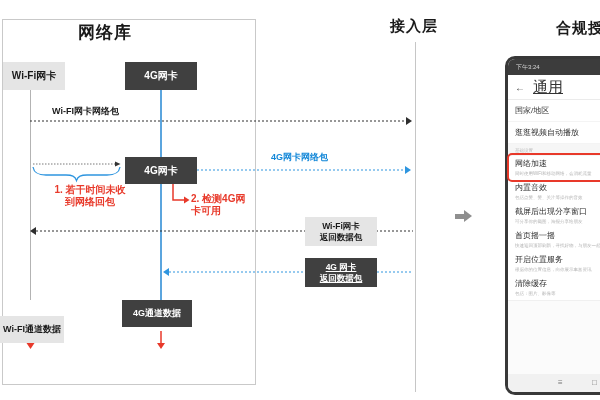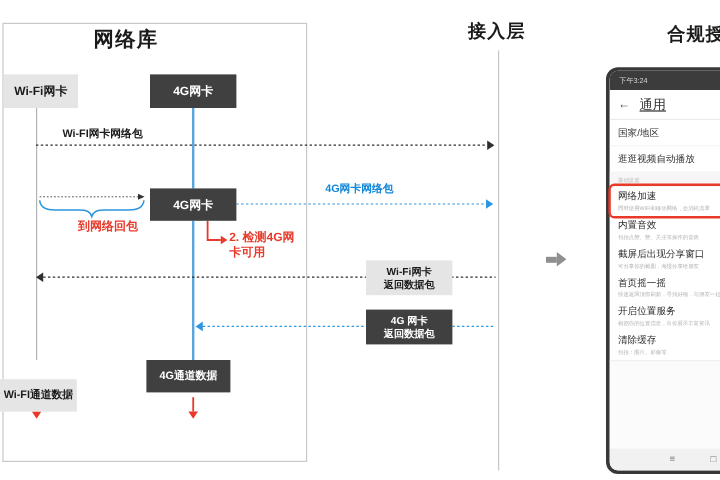--- a/index.html
+++ b/index.html
@@ -18,21 +18,21 @@
   .t-comp   { left:556px; top:19px; font-size:15px; white-space:nowrap; letter-spacing:1px; }
 
   .node { display:flex; align-items:center; justify-content:center; text-align:center;
           font-weight:bold; z-index:2; }
   .node.gray { background:#e5e5e5; color:#1a1a1a; }
   .node.blue { background:#404040; color:#ffffff; }
   .wifi-card   { left:3px;  top:62px;  width:62px; height:28px; font-size:10px; }
   .g4-top      { left:125px; top:62px; width:72px; height:28px; font-size:10px; }
   .g4-mid      { left:125px; top:157px; width:72px; height:27px; font-size:10px; }
   .wifi-return { left:305px; top:217px; width:72px; height:29px; font-size:8.5px; line-height:1.25; flex-direction:column; }
-  .g4-return   { left:305px; top:258px; width:72px; height:29px; font-size:8.5px; line-height:1.25; flex-direction:column; }
+  .g4-return   { left:305px; top:258px; width:72px; height:29px; font-size:8.5px; line-height:1.25; flex-direction:column;text-decoration:underline; }
   .wifi-chan   { left:0px;  top:300px; width:64px; height:27px; font-size:9px;margin-top:16px; }
   .g4-chan     { left:122px; top:300px; width:70px; height:27px; font-size:9px; }
 
   .lbl { font-weight:bold; z-index:2; white-space:nowrap; }
   .lbl-wifi-pkt { left:52px;  top:105px; font-size:9px; color:#1a1a1a; }
   .lbl-4g-pkt   { left:271px; top:151px; font-size:9px; color:#1287d8; }
 
   .red-note { color:#e8392a; font-weight:bold; font-size:10px; z-index:2; line-height:1.15; }
   .note1 { left:38px;  top:184px; width:104px; text-align:center; }
   .note2 { left:191px; top:193px; width:62px;  }
@@ -47,21 +47,21 @@
 
   
   .phone { left:505px; top:56px; width:106px; height:339px; z-index:2;
            border:3px solid #383838; border-radius:10px; background:#ffffff;
            overflow:hidden; display:flex; flex-direction:column; }
   .p-status { height:16px; background:#3c3c3c; color:#d6d6d6; font-size:6px;
               display:flex; align-items:center; padding-left:8px; flex:0 0 auto; }
   .p-nav { height:25px; display:flex; align-items:center; gap:8px; padding-left:7px;
            border-bottom:1px solid #ebebeb; flex:0 0 auto; }
   .p-nav .back { font-size:10px; color:#444; }
-  .p-nav .ttl  { font-size:11px; color:#333;text-decoration:underline; }
+  .p-nav .ttl  { font-size:15px; color:#333;text-decoration:underline; }
   .p-row { height:22px; display:flex; align-items:center; padding-left:7px;
            font-size:8px; color:#333; border-bottom:1px solid #f4f4f4; flex:0 0 auto; }
   .p-band { height:12px; background:#f6f6f6; display:flex; align-items:center;
             padding-left:7px; font-size:4.5px; color:#bcbcbc; flex:0 0 auto; }
   .p-item { height:24px; padding:3px 0 0 7px; flex:0 0 auto; }
   .p-item .t { font-size:8px; color:#2b2b2b; line-height:1.2; }
   .p-item .s { font-size:4.5px; color:#b3b3b3; margin-top:2px; white-space:nowrap; }
   .p-fill { flex:1 1 auto; background:#fbfbfb; border-top:1px solid #f0f0f0; }
   .p-navbar { height:18px; background:#f1f1f1; position:relative; flex:0 0 auto; }
   .p-navbar .ic { position:absolute; top:4px; font-size:8px; color:#777; }
@@ -112,20 +112,21 @@
   <div class="abs diag-title t-netlib">网络库</div>
 
   <div class="abs node gray wifi-card">Wi-Fi网卡</div>
   <div class="abs node blue g4-top">4G网卡</div>
   <div class="abs node blue g4-mid">4G网卡</div>
 
   <div class="abs lbl lbl-wifi-pkt">Wi-FI网卡网络包</div>
   <div class="abs lbl lbl-4g-pkt">4G网卡网络包</div>
 
   <div class="abs red-note note1">
+    <div>1. 若干时间未收</div>
     <div>到网络回包</div>
   </div>
   <div class="abs red-note note2">
     <div>2. 检测4G网</div>
     <div>卡可用</div>
   </div>
 
   <div class="abs node gray wifi-return">
     <div>Wi-Fi网卡</div>
     <div>返回数据包</div>

